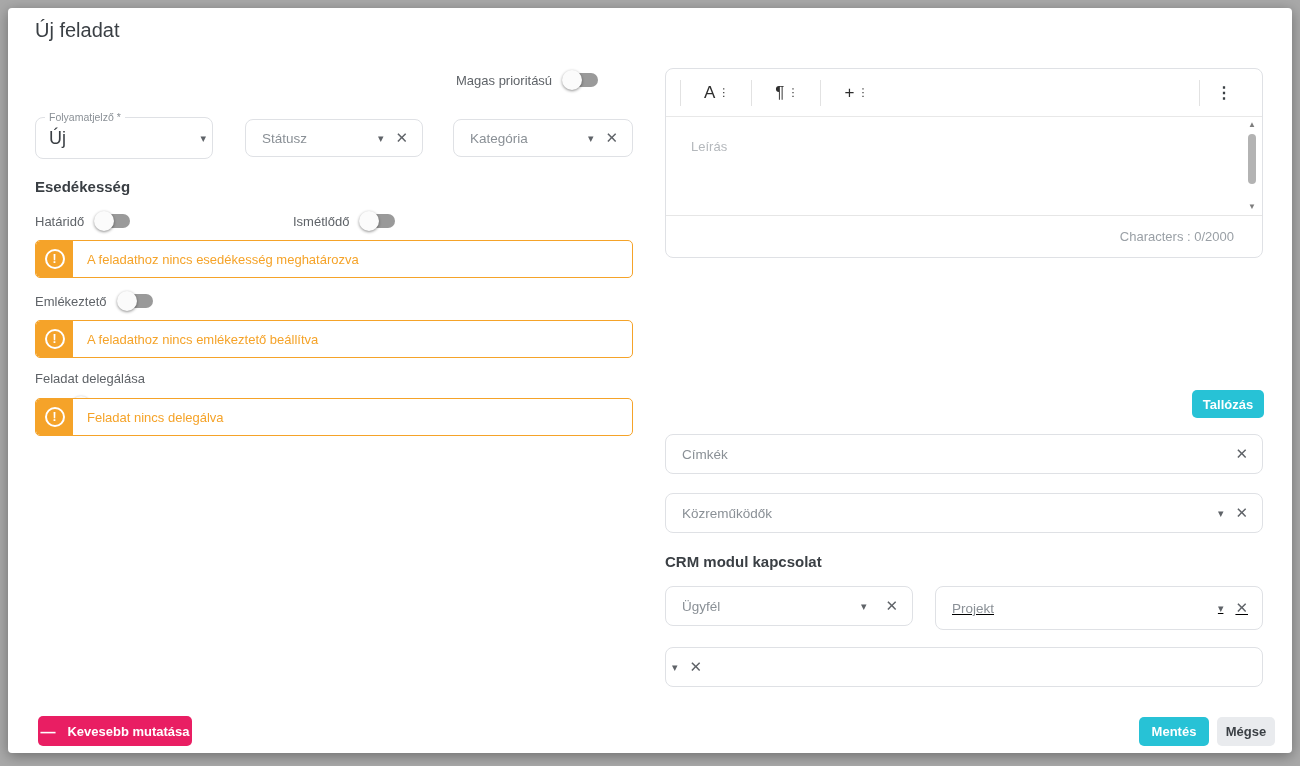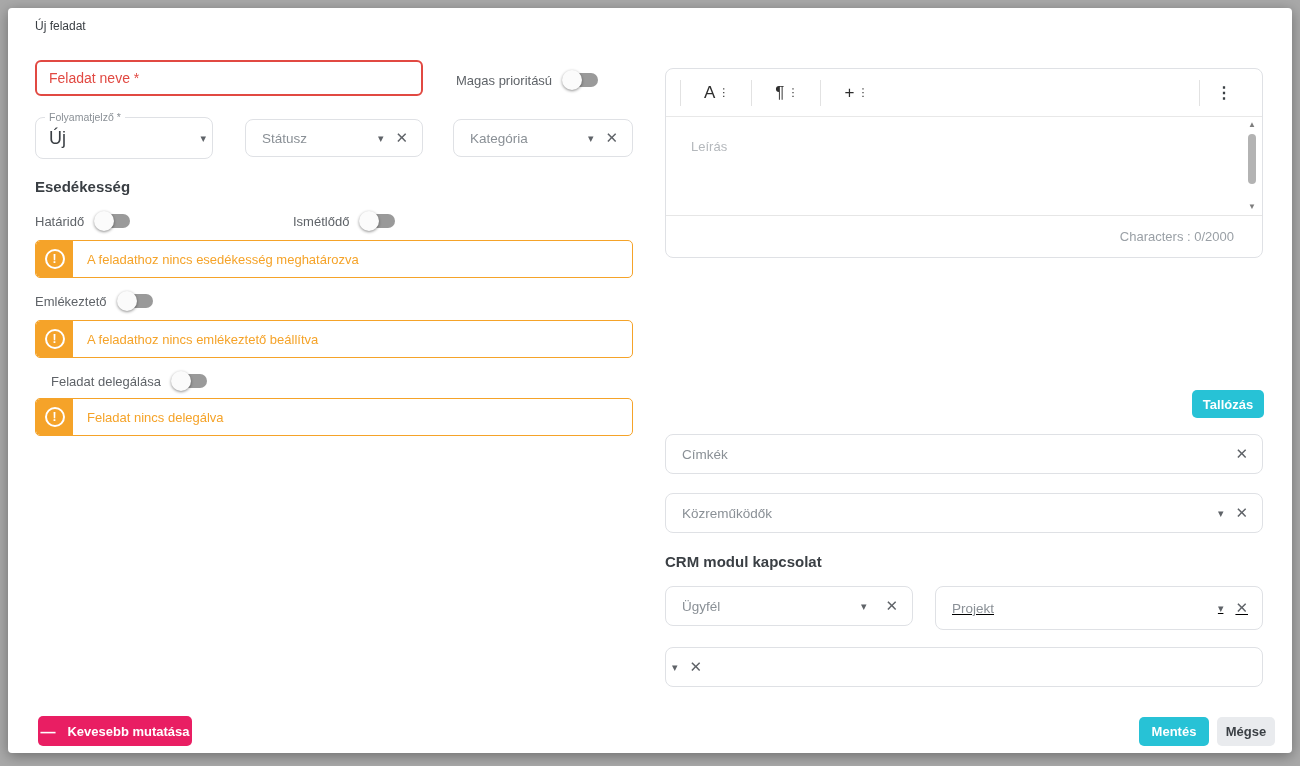--- a/index.html
+++ b/index.html
@@ -9,21 +9,21 @@
   
   .bg-strip { position:absolute; left:0; bottom:0; width:1300px; height:13px; background:#b4b4b4; overflow:hidden; }
   .bg-light { position:absolute; left:447px; top:0; width:330px; height:100%; background:#bdbdbd; }
   .bg-tick { position:absolute; top:0; width:5px; height:13px; background:#8a4343; }
   .bg-date { position:absolute; top:1px; font-size:11px; color:#4d4d4d; white-space:nowrap; }
   .bg-arc { position:absolute; left:592px; top:-8px; width:14px; height:14px; border:3px solid #4a6e93; border-radius:50%; }
 
   
   .modal { position:absolute; left:8px; top:8px; width:1284px; height:745px; background:#ffffff;
            border-radius:4px; box-shadow:0 3px 14px rgba(0,0,0,.35); }
-  .title { position:absolute; left:27px; top:11px; font-size:12px; color:#3a3f44; }
+  .title { position:absolute; left:27px; top:11px; font-size:20px; color:#3a3f44; }
 
   
   .fld { position:absolute; background:#fff; border:1px solid #dfe1e5; border-radius:8px; display:flex; align-items:center; }
   .fld .ph { color:#8a9096; font-size:13.5px; margin-left:16px; flex:1; white-space:nowrap; overflow:hidden; }
   .fld .val { color:#3a3f44; font-size:18px; margin-left:13px; flex:1; }
   .arr { color:#5f6368; font-size:11px; padding:0 6px; cursor:pointer; }
   .xic { color:#5f6368; font-size:15px; padding:0 6px; margin-right:8px; cursor:pointer; }
   .notch-label { position:absolute; top:-7px; left:9px; background:#fff; padding:0 4px; font-size:10.5px; color:#8a9096; }
 
   .name-input { position:absolute; left:27px; top:52px; width:388px; height:36px; border:2px solid #e14942;
@@ -80,23 +80,20 @@
 </head>
 <body>
 
 <div class="stage">
 
 
   <div class="modal">
 
     <div class="title">Új feladat</div>
 
-    <div class="name-input">
-      <span class="lbl">Feladat neve *</span>
-    </div>
 
     <div class="toggle-row" style="left:448px; top:62px;">
       <span class="tlabel">Magas prioritású</span>
       <span class="toggle">
         <span class="track"></span>
         <span class="knob"></span>
       </span>
     </div>
 
     <div class="fld" style="left:27px; top:109px; width:178px; height:42px;">
@@ -149,21 +146,21 @@
       </span>
     </div>
 
     <div class="alert" style="top:312px;">
       <span class="iblock">
         <span class="circ">!</span>
       </span>
       <span class="msg">A feladathoz nincs emlékeztető beállítva</span>
     </div>
 
-    <div class="toggle-row" style="left:43px; top:363px;">
+    <div class="toggle-row" style="left:27px; top:363px;flex-direction:column;">
       <span class="tlabel">Feladat delegálása</span>
       <span class="toggle">
         <span class="track"></span>
         <span class="knob"></span>
       </span>
     </div>
 
     <div class="alert" style="top:390px;">
       <span class="iblock">
         <span class="circ">!</span>

